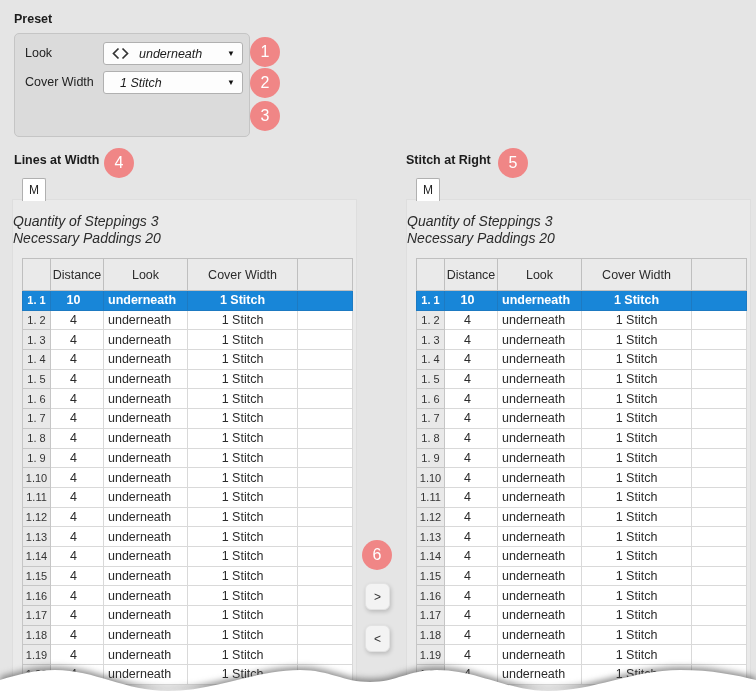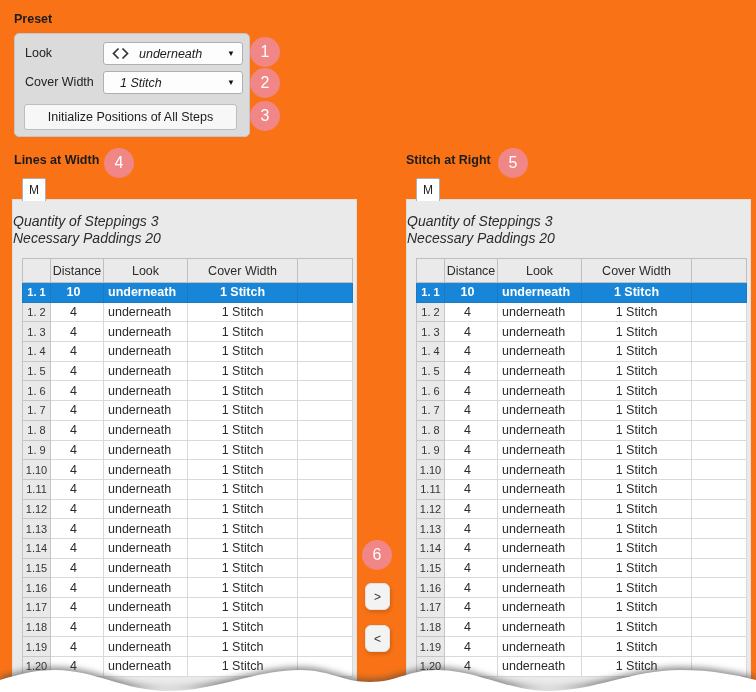--- a/index.html
+++ b/index.html
@@ -1,19 +1,19 @@
 <!DOCTYPE html>
 <html><head>
 <meta charset="utf-8">
 <style>
   * { margin:0; padding:0; box-sizing:border-box; }
   html,body { background:#fff; }
   .page {
     position:relative; width:756px; height:692px; overflow:hidden;
-    background:#f97316; font-family:"Liberation Sans", sans-serif; color:#222;
+    background:#e5e5e5; font-family:"Liberation Sans", sans-serif; color:#222;
   }
   .section-title { position:absolute; font-size:12.5px; font-weight:bold; color:#1c1c1c; }
   
   .preset-panel {
     position:absolute; left:14px; top:33px; width:236px; height:104px;
     background:#dbdbdb; border:1px solid #c5c5c5; border-radius:5px;
   }
   .preset-label { position:absolute; left:10px; font-size:12.5px; color:#222; line-height:23px; }
   .dropdown {
     position:absolute; left:88px; width:140px; height:23px;
@@ -45,21 +45,21 @@
     position:absolute; top:178px; width:24px; height:23px; z-index:2;
     background:#fff; border:1px solid #b0b0b0; border-bottom:none;
     border-radius:2px 2px 0 0; text-align:center; line-height:22px; font-size:12px; color:#222;
   }
   .tab-left { left:22px; } .tab-right { left:416px; }
   .panel-info { position:absolute; left:0; top:13px; font-size:14px; line-height:17px; color:#2b2b2b;font-style:italic; }
   .tablewrap { position:absolute; left:9px; top:58px; }
   
   table { border-collapse:collapse; table-layout:fixed; width:330px; font-family:"Liberation Sans",sans-serif; }
   th {
-    height:24px; background:#eaeaea; border:1px solid #bfbfbf;
+    height:32px; background:#eaeaea; border:1px solid #bfbfbf;
     font-size:12.5px; font-weight:normal; color:#2b2b2b; text-align:center;
   }
   td { height:19.7px; background:#fff; border:1px solid #d9d9d9; font-size:12.5px; color:#2b2b2b; overflow:hidden; white-space:nowrap; }
   td:nth-child(1) { background:#e9e9e9; border-color:#c6c6c6; font-size:11px; text-align:center; color:#333; }
   td:nth-child(2) { text-align:center; padding-right:7px; }
   td:nth-child(3) { text-align:left; padding-left:4px; }
   td:nth-child(4) { text-align:center; }
   tr.selected td { background:#1886d8 !important; color:#fff; font-weight:bold; border-color:#1d7ac2;margin-top:22px; }
   
   .tbtn {
@@ -87,21 +87,20 @@
           </svg>
       </span>
       <span class="dd-text">underneath</span>
       <span class="dd-caret">▼</span>
     </div>
     <div class="preset-label" style="top:37px;">Cover Width</div>
     <div class="dropdown" style="top:37px;">
       <span class="dd-text" style="margin-left:16px;">1 Stitch</span>
       <span class="dd-caret">▼</span>
     </div>
-    <button class="init-btn">Initialize Positions of All Steps</button>
   </div>
 
   <div class="badge" style="left:250px; top:37px;">1</div>
   <div class="badge" style="left:250px; top:68px;">2</div>
   <div class="badge" style="left:250px; top:101px;">3</div>
   <div class="badge" style="left:104px; top:148px;">4</div>
   <div class="badge" style="left:498px; top:148px;">5</div>
   <div class="badge" style="left:362px; top:540px;">6</div>
 
   <div class="section-title" style="left:14px; top:153px;">Lines at Width</div>

